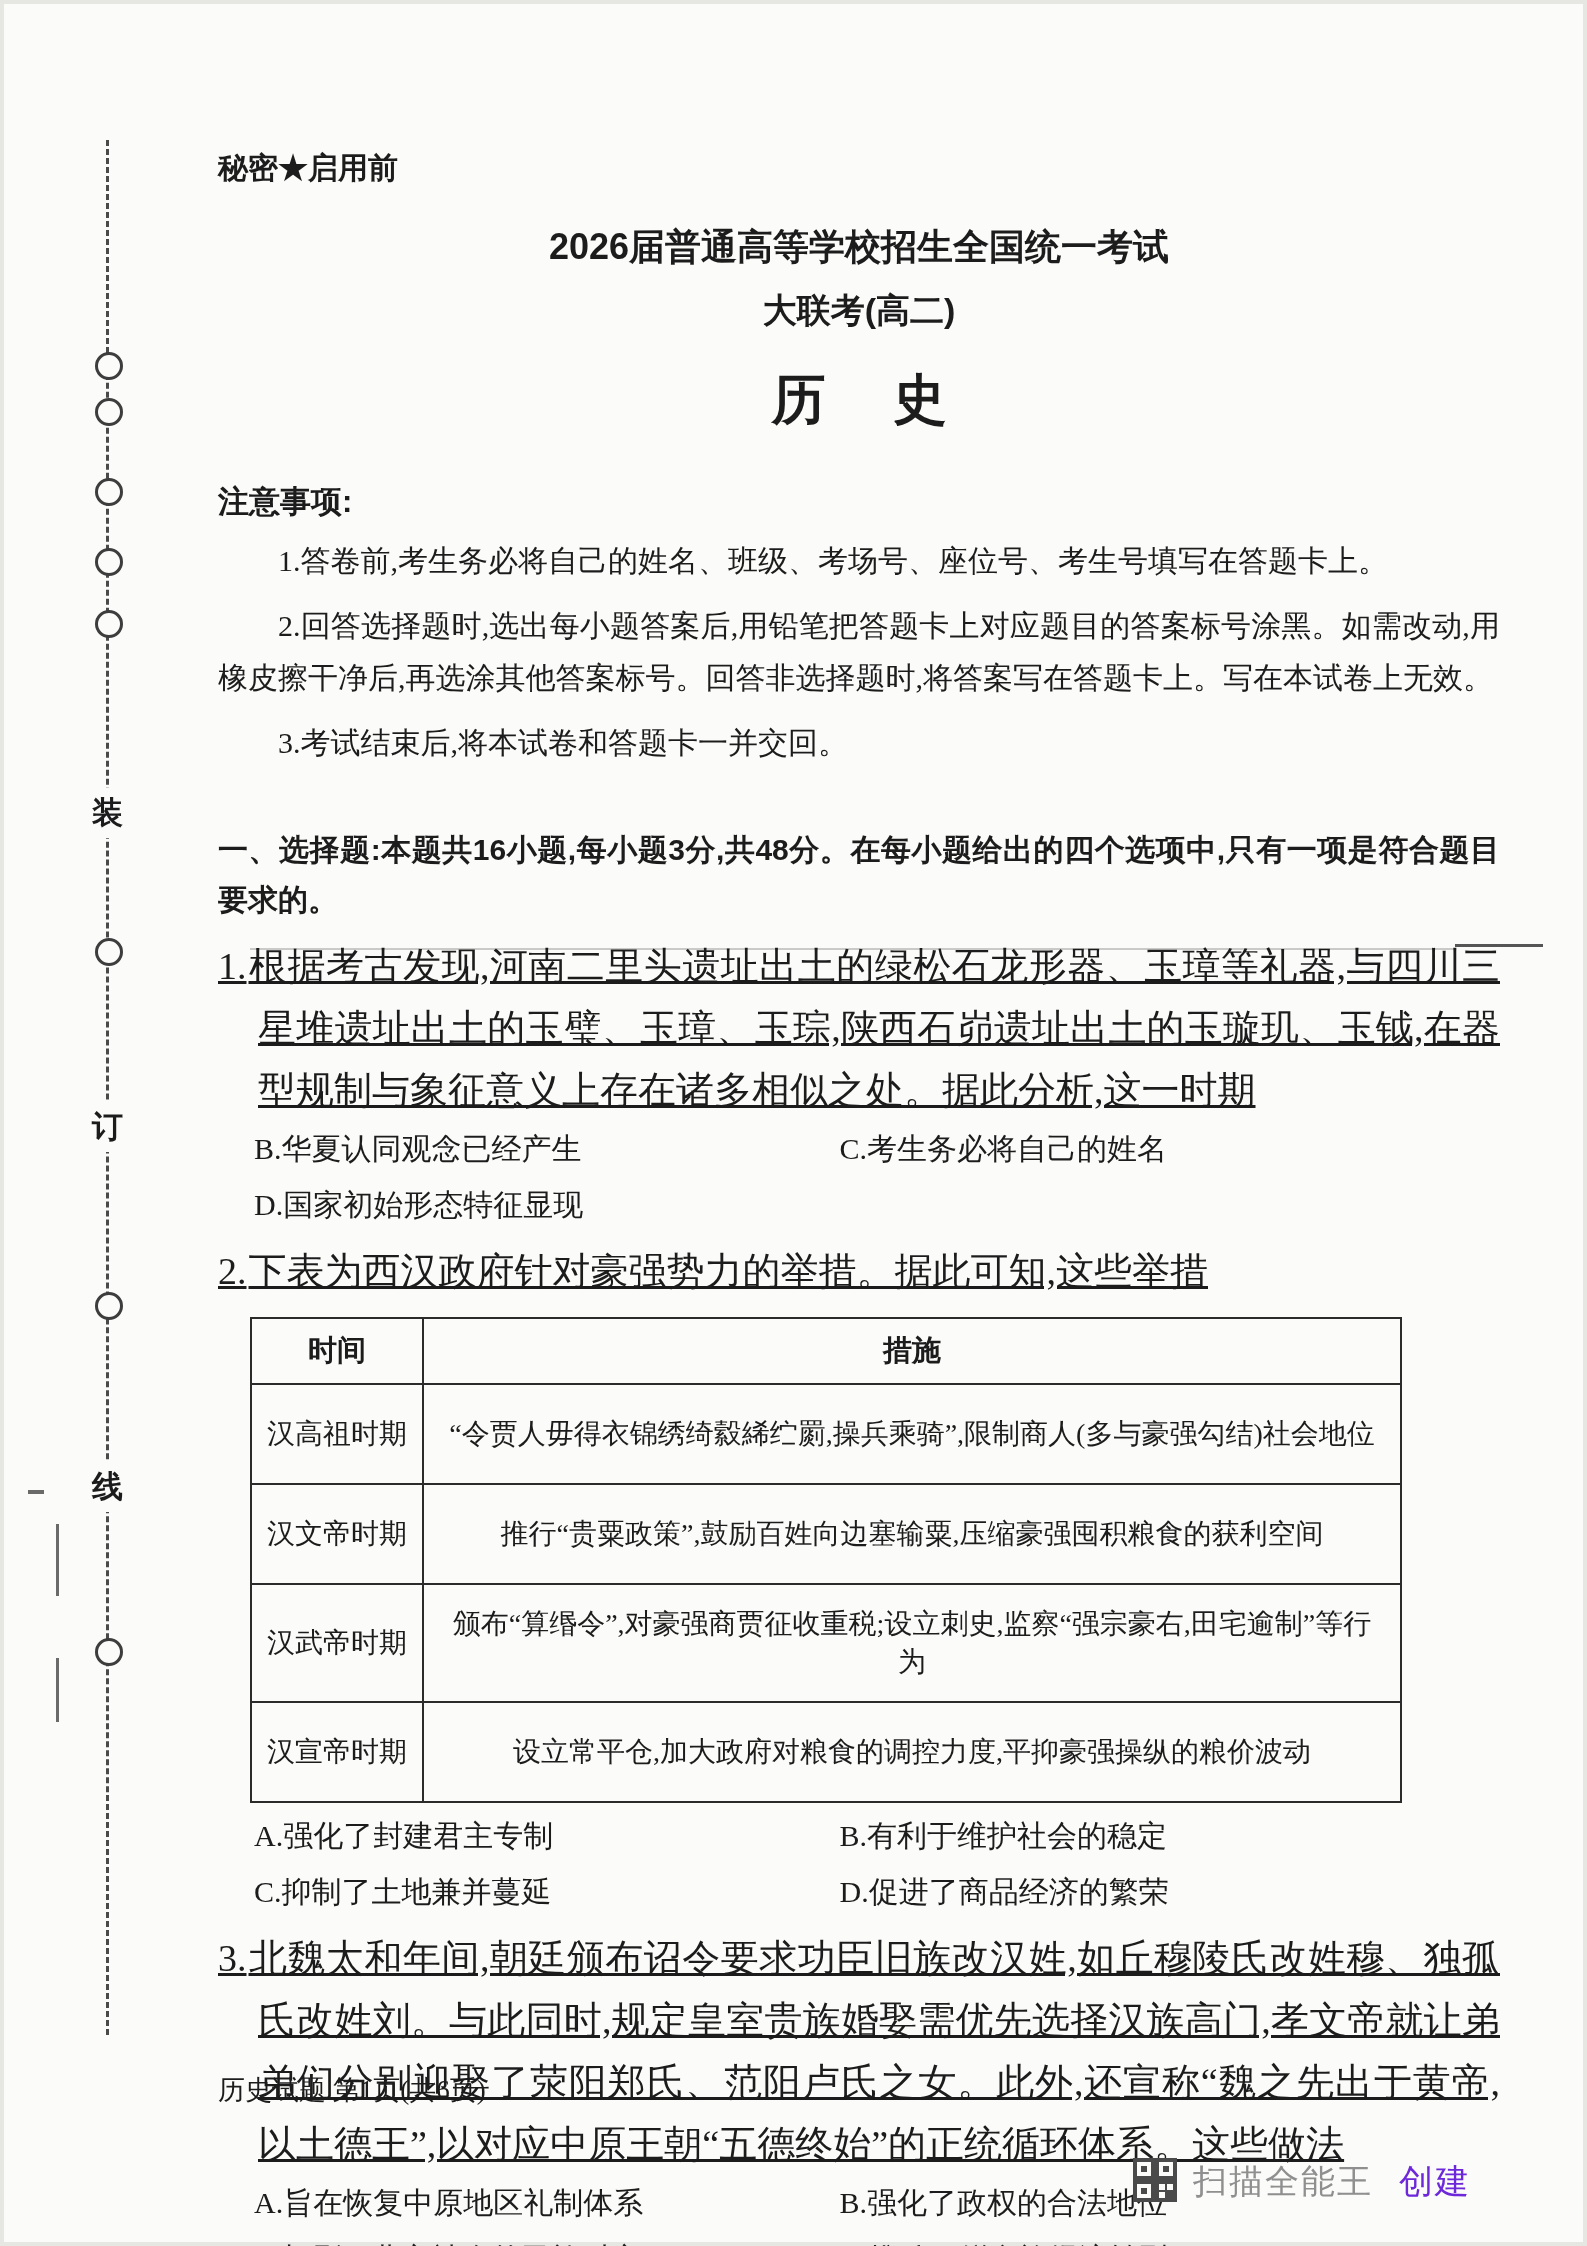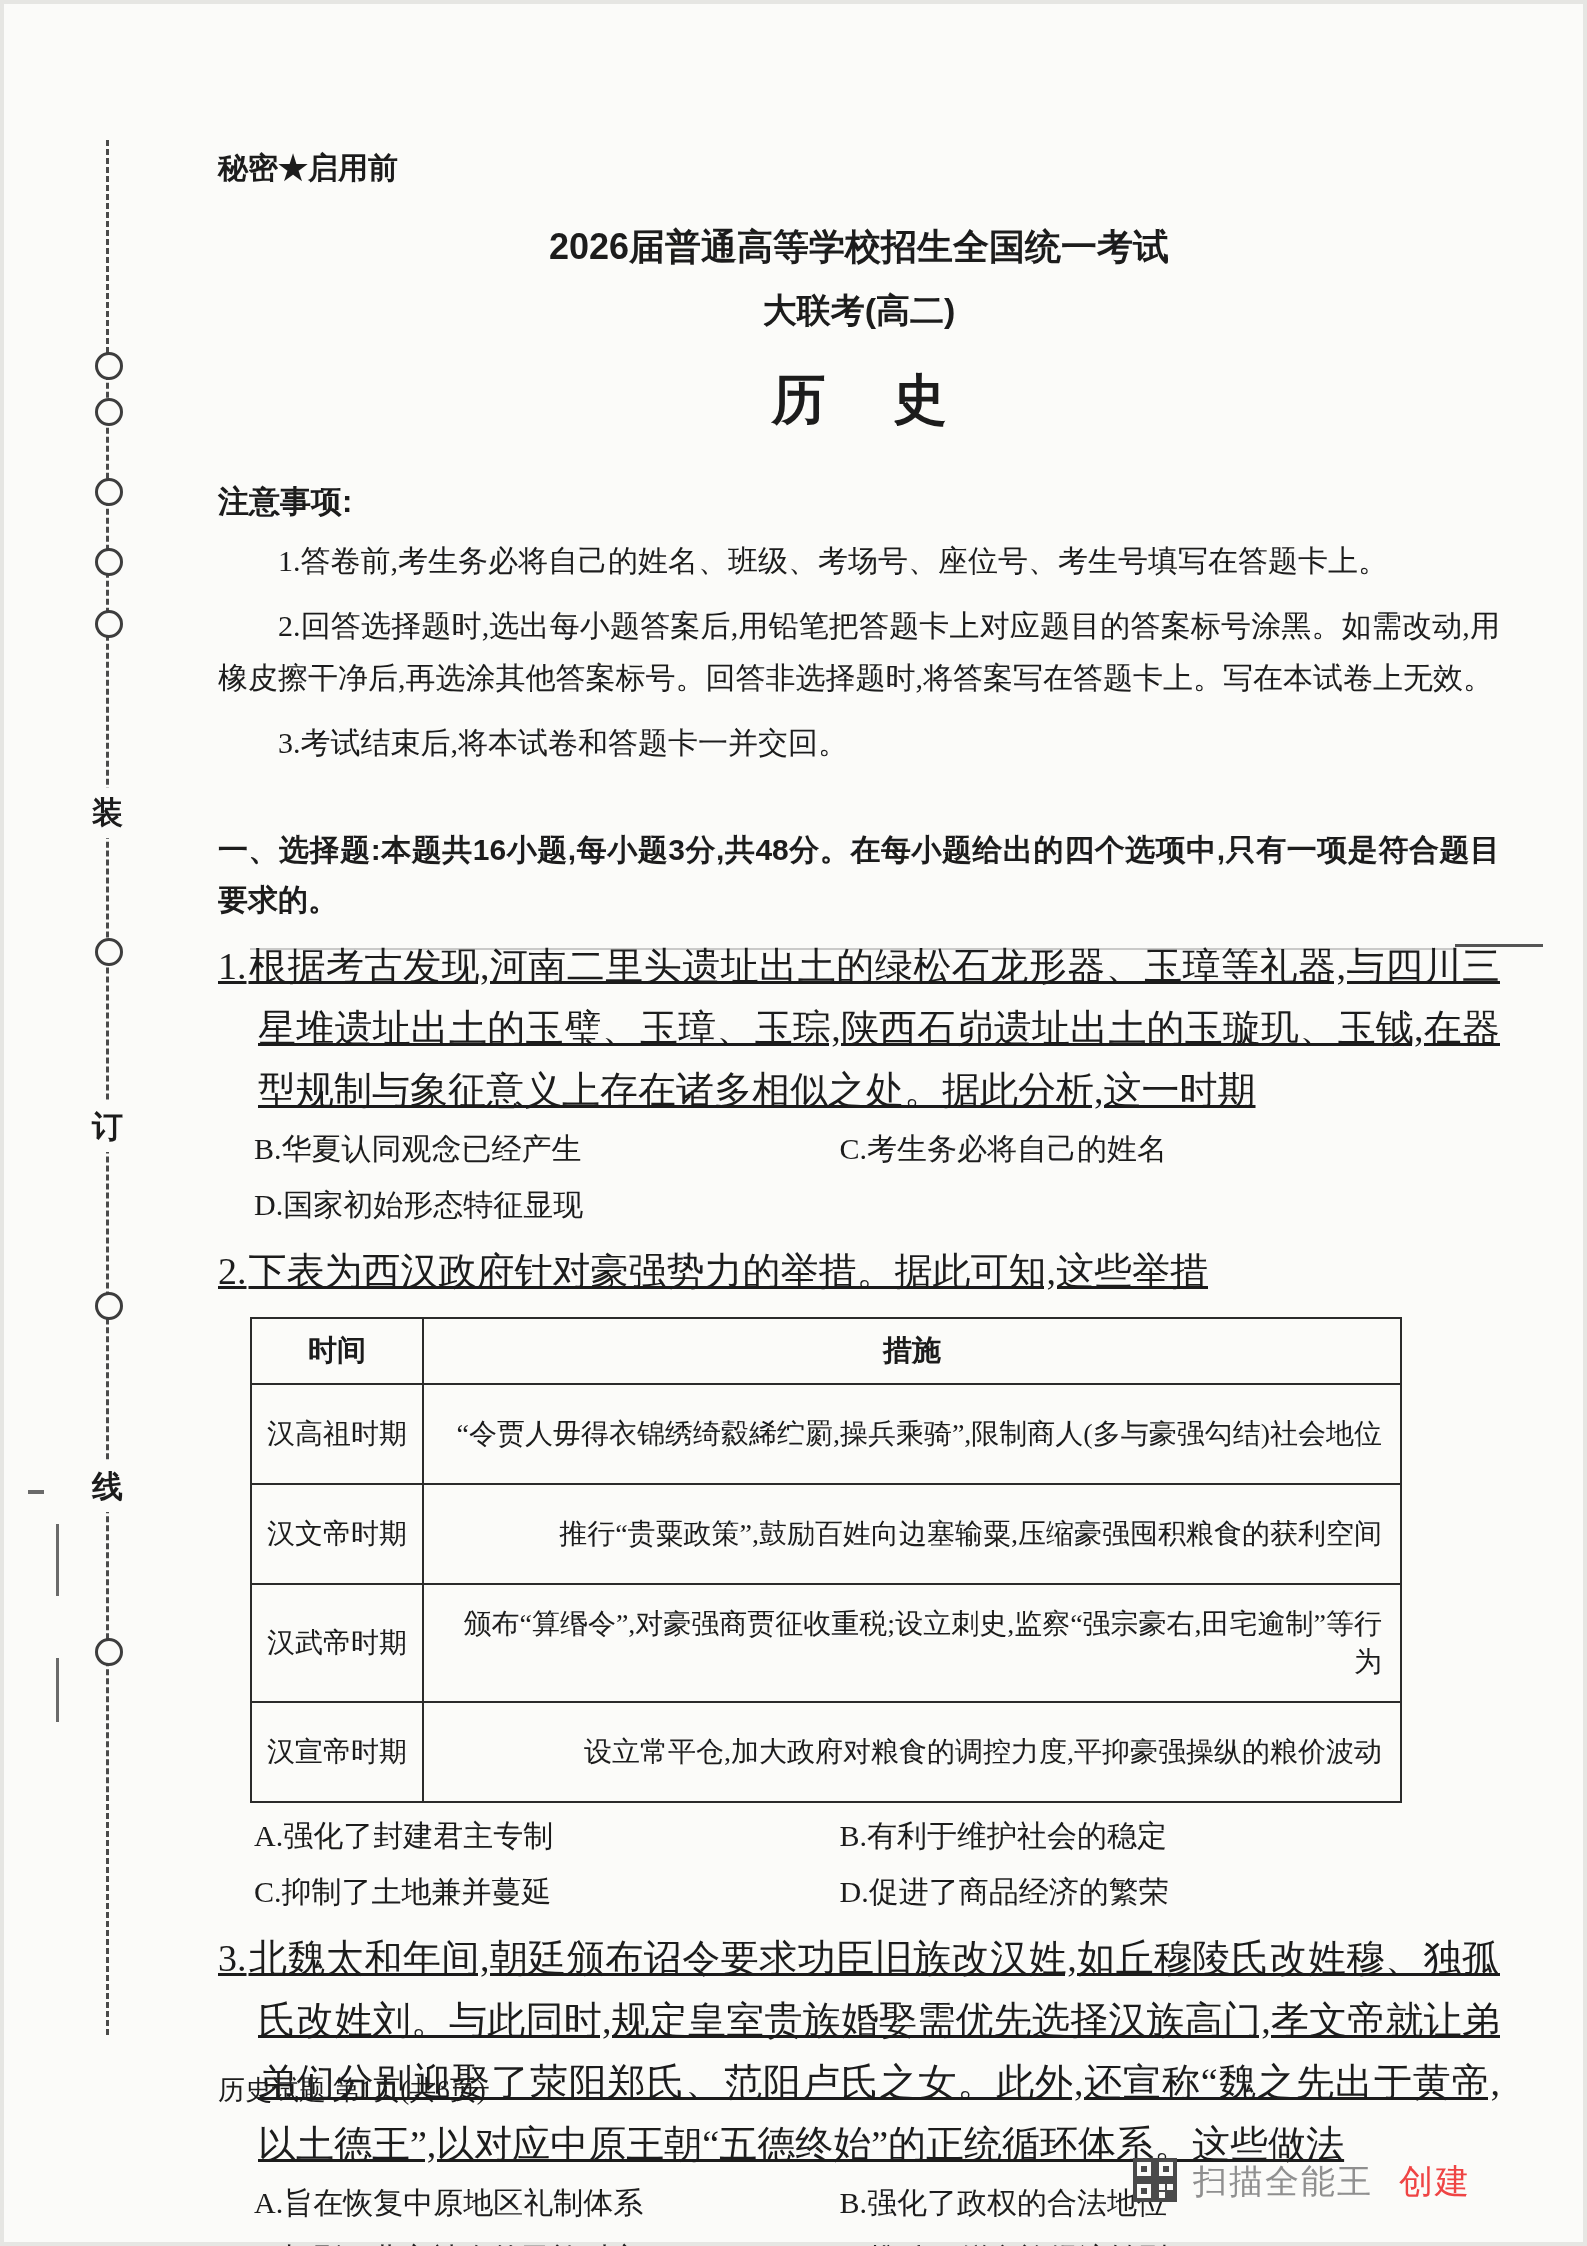--- a/index.html
+++ b/index.html
@@ -22,40 +22,40 @@
   .section-heading { font-family:"Liberation Sans",sans-serif; font-weight:bold; font-size:30px; line-height:1.65; margin-top:56px; text-align:justify; }
 
   .question { margin-top:12px; }
   .stem { font-size:38px; line-height:1.63; margin:8px 0 4px 0; padding-left:40px; text-indent:-40px; text-align:justify;text-decoration:underline; }
   .qnum { padding-right:2px; }
   .options { margin:4px 0 6px 36px; display:grid; grid-template-columns:47% 53%; row-gap:10px; font-size:30px; line-height:1.55; }
 
   .measures-table { margin:14px 0 10px 32px; border-collapse:collapse; width:1152px; font-size:28px; }
   .measures-table th, .measures-table td { border:2px solid #2b2b2b; }
   .measures-table th { font-family:"Liberation Sans",sans-serif; font-weight:bold; font-size:29px; padding:12px 0; text-align:center; }
-  .measures-table td { padding:20px 18px; text-align:right; }
+  .measures-table td { padding:20px 18px; text-align:center; }
   .measures-table td.time-cell { text-align:center; white-space:nowrap; padding:30px 12px; }
   .col-time { width:172px; }
 
   .page-footer { position:absolute; left:218px; top:2072px; width:1282px; text-align:left; font-size:27px; }
 
   
   .binding-dashed-line { position:absolute; left:106px; top:140px; height:1895px; width:0; border-left:3px dashed #4a4a4a; }
   .binding-hole { position:absolute; left:95px; width:22px; height:22px; border:3px solid #3d3d3d; border-radius:50%; background:#fbfbf9; }
   .binding-label { position:absolute; left:92px; font-family:"Liberation Sans",sans-serif; font-weight:bold; font-size:31px; background:#fbfbf9; padding:4px 0; }
 
   
   .artifact { position:absolute; background:#6a6a6a; }
   .artifact-faint-line { position:absolute; left:250px; top:948px; width:1205px; height:2px; background:#9a9a9a; opacity:.5; }
   .artifact-right-dash { position:absolute; left:1455px; top:944px; width:88px; height:3px; background:#555; }
 
   
   .watermark { position:absolute; right:116px; top:2158px; display:flex; align-items:center; gap:16px; }
   .watermark-text { font-family:"Liberation Sans",sans-serif; font-size:34px; color:#8f8f8f; letter-spacing:2px; }
-  .watermark-action { color:#ef4444; padding-left:10px;text-align:right; }
+  .watermark-action { color:#6d28d9; padding-left:10px;text-align:right; }
 </style>
 </head>
 <body>
 
 <div class="page">
 
   <div class="binding-dashed-line"></div>
   <div class="binding-hole" style="top:352px"></div>
   <div class="binding-hole" style="top:398px"></div>
   <div class="binding-hole" style="top:478px"></div>

